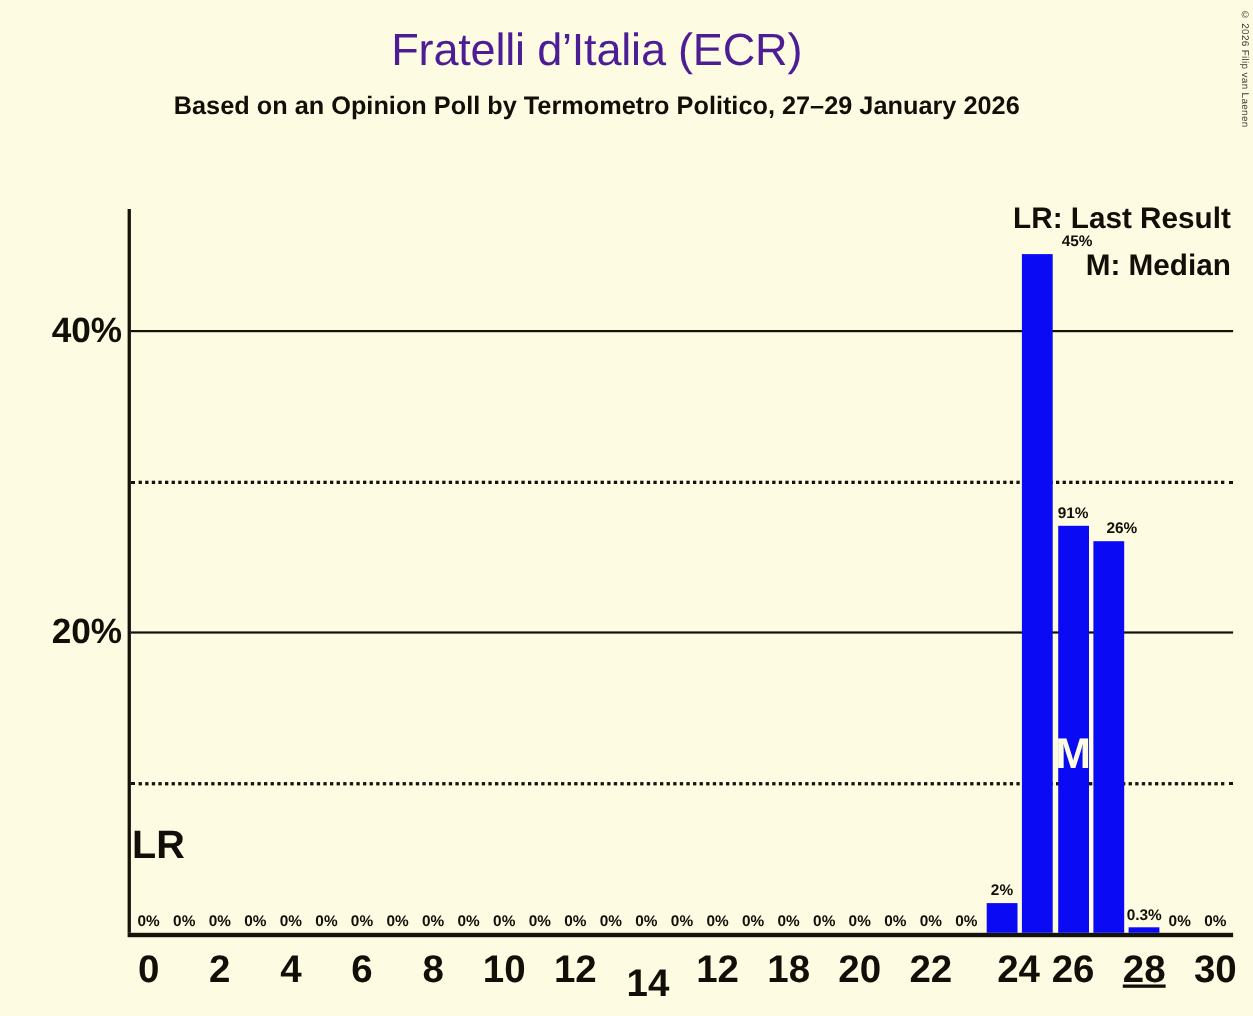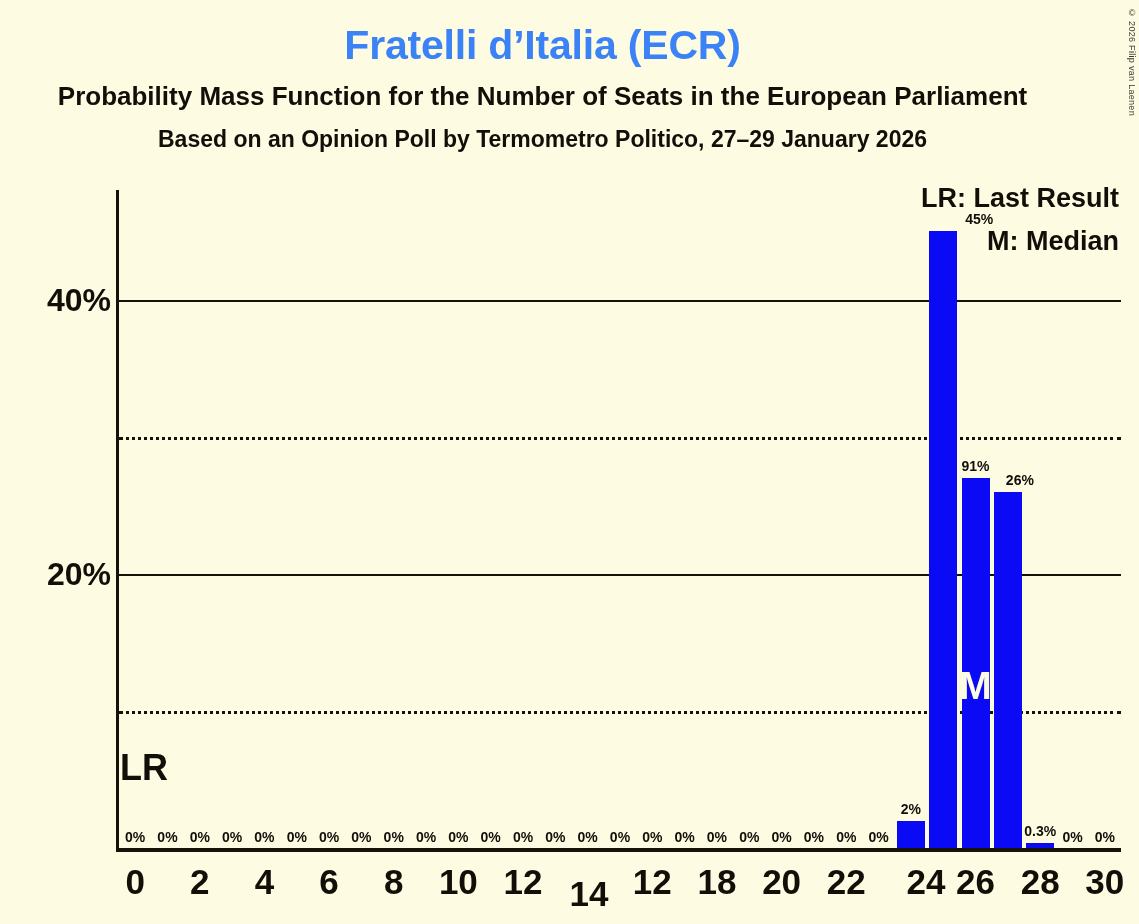--- a/index.html
+++ b/index.html
@@ -18,25 +18,25 @@
 
   
   #titles {
     position: absolute;
     left: 0; top: 0;
     width: 1085px;
     text-align: center;
   }
   #chart-title {
     font-size: 41px;
-    font-weight: bold;
+    font-weight: normal;
     letter-spacing: -0.2px;
     margin-top: 24px;
     line-height: 1.05;
-    color: #3b82f6;
+    color: #4c1d95;
   }
   #chart-subtitle {
     font-size: 26px;
     font-weight: bold;
     margin-top: 16px;
     line-height: 1.05;
     color: #120f08;
   }
   #chart-source {
     font-size: 23px;
@@ -199,21 +199,20 @@
   }
   .legend-line + .legend-line { margin-top: 16px; }
 </style>
 </head>
 <body>
 
 <div id="copyright">© 2026 Filip van Laenen</div>
 
 <div id="titles">
   <div id="chart-title">Fratelli d’Italia (ECR)</div>
-  <div id="chart-subtitle">Probability Mass Function for the Number of Seats in the European Parliament</div>
   <div id="chart-source">Based on an Opinion Poll by Termometro Politico, 27–29 January 2026</div>
 </div>
 
 <div id="legend">
   <div class="legend-line">LR: Last Result</div>
   <div class="legend-line">M: Median</div>
 </div>
 
 <div id="plot">
   <div id="y-axis-line"></div>
@@ -341,15 +340,15 @@
     <div class="x-label" style="left: 274.742px;">8</div>
     <div class="x-label" style="left: 339.387px;">10</div>
     <div class="x-label" style="left: 404.032px;">12</div>
     <div class="x-label" style="left: 470px; margin-top: 12px;">14</div>
     <div class="x-label" style="left: 533.323px;">12</div>
     <div class="x-label" style="left: 597.968px;">18</div>
     <div class="x-label" style="left: 662.613px;">20</div>
     <div class="x-label" style="left: 727.258px;">22</div>
     <div class="x-label" style="left: 807px;">24</div>
     <div class="x-label" style="left: 856.548px;">26</div>
-    <div class="x-label" style="left: 921.194px;">28</div>
+    <div class="x-label" style="left: 921.194px; text-decoration: underline;">28</div>
     <div class="x-label" style="left: 985.839px;">30</div>
   </div>
 
 </body></html>

